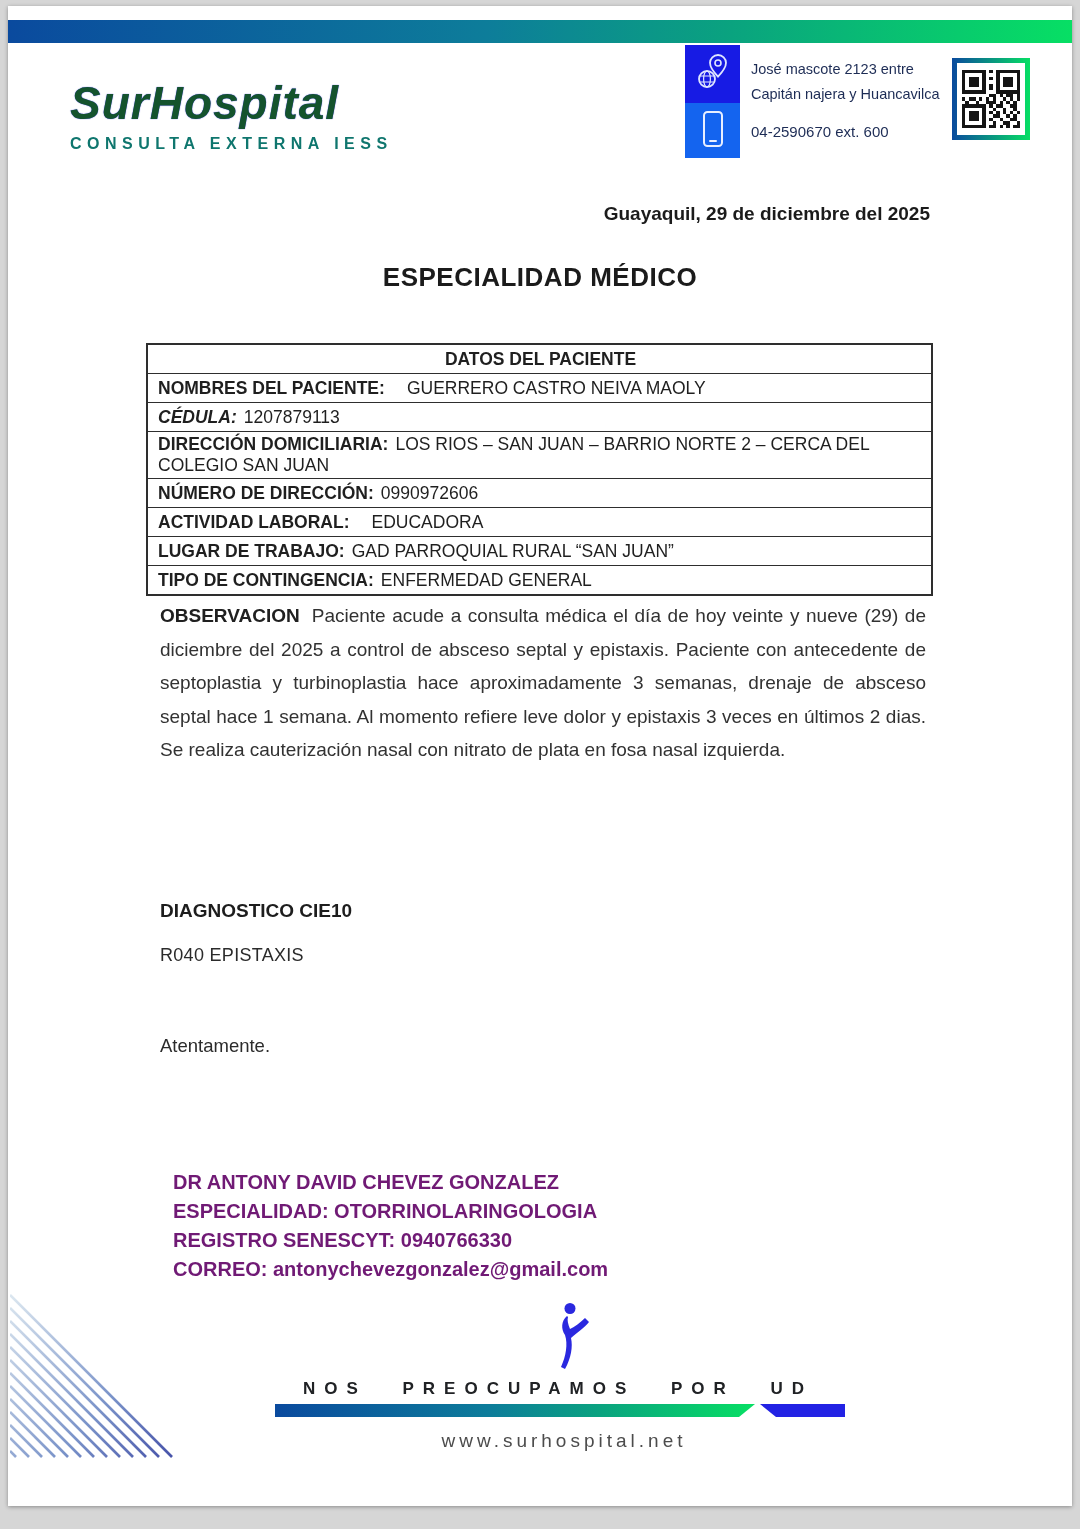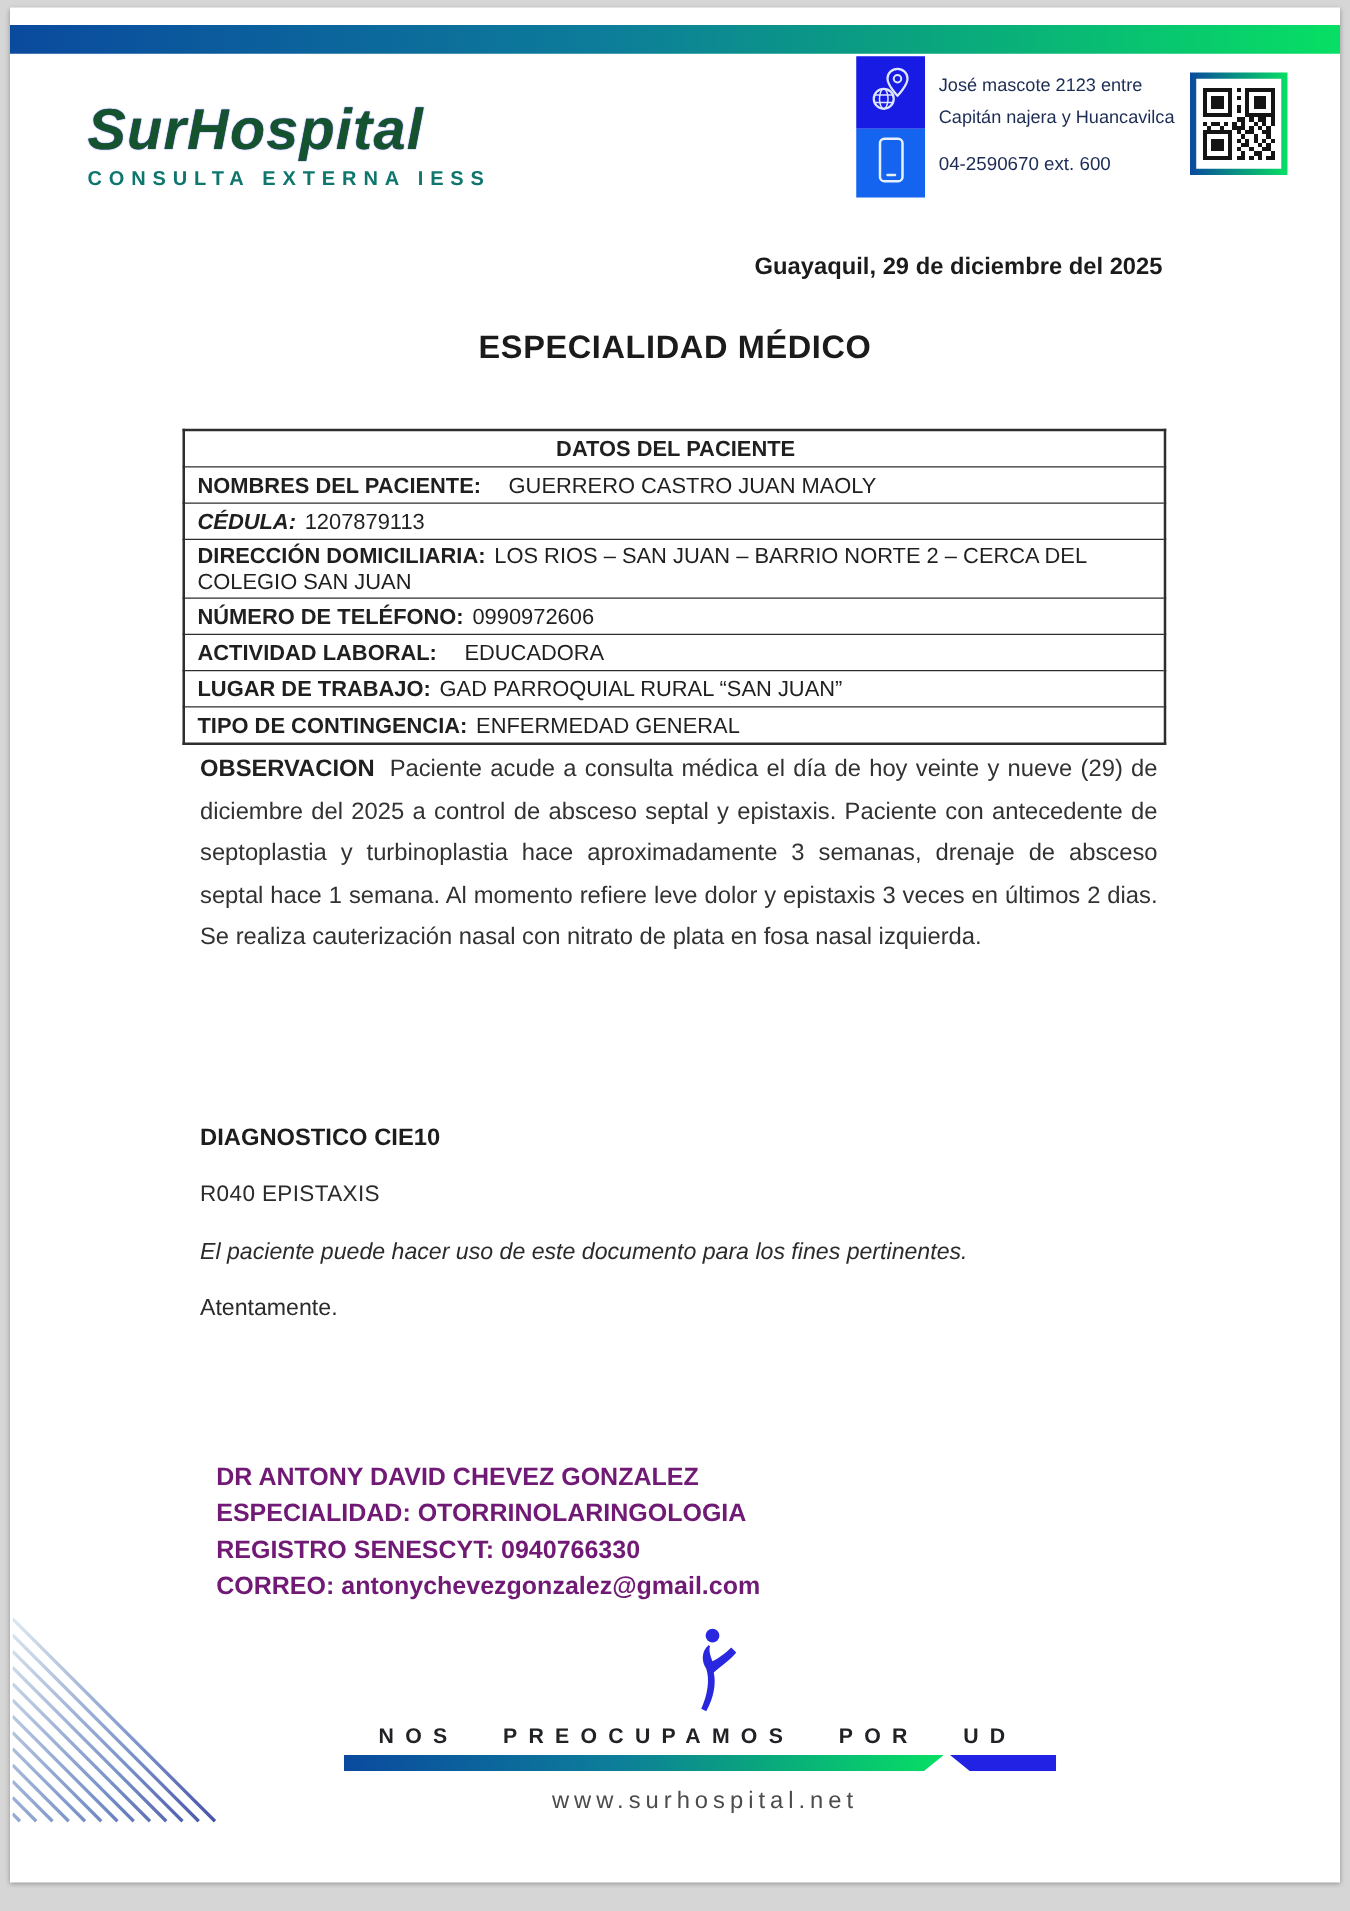--- a/index.html
+++ b/index.html
@@ -200,49 +200,48 @@
 
   <div class="date-line">Guayaquil, 29 de diciembre del 2025</div>
   <div class="doc-title">ESPECIALIDAD MÉDICO</div>
 
   <table class="patient">
     <tbody>
       <tr>
           <td class="tbl-header">DATOS DEL PACIENTE</td>
         </tr>
       <tr>
-          <td><span class="lbl">NOMBRES DEL PACIENTE:</span><span class="val val-wide">GUERRERO CASTRO JUAN MAOLY</span></td>
+          <td><span class="lbl">NOMBRES DEL PACIENTE:</span><span class="val val-wide">GUERRERO CASTRO NEIVA MAOLY</span></td>
         </tr>
       <tr>
           <td><span class="lbl-italic">CÉDULA:</span><span class="val">1207879113</span></td>
         </tr>
       <tr>
           <td><span class="lbl">DIRECCIÓN DOMICILIARIA:</span><span class="val">LOS RIOS – SAN JUAN – BARRIO NORTE 2 – CERCA DEL COLEGIO SAN JUAN</span></td>
         </tr>
       <tr>
-          <td><span class="lbl">NÚMERO DE TELÉFONO:</span><span class="val">0990972606</span></td>
+          <td><span class="lbl">NÚMERO DE DIRECCIÓN:</span><span class="val">0990972606</span></td>
         </tr>
       <tr>
           <td><span class="lbl">ACTIVIDAD LABORAL:</span><span class="val val-wide">EDUCADORA</span></td>
         </tr>
       <tr>
           <td><span class="lbl">LUGAR DE TRABAJO:</span><span class="val">GAD PARROQUIAL RURAL “SAN JUAN”</span></td>
         </tr>
       <tr>
           <td><span class="lbl">TIPO DE CONTINGENCIA:</span><span class="val">ENFERMEDAD GENERAL</span></td>
         </tr>
     </tbody>
   </table>
 
   <p class="para p-obs"><strong>OBSERVACION</strong><span>Paciente acude a consulta médica el día de hoy veinte y nueve (29) de diciembre del 2025 a control de absceso septal y epistaxis. Paciente con antecedente de septoplastia y turbinoplastia hace aproximadamente 3 semanas, drenaje de absceso septal hace 1 semana. Al momento refiere leve dolor y epistaxis 3 veces en últimos 2 dias. Se realiza cauterización nasal con nitrato de plata en fosa nasal izquierda.</span></p>
 
 
   <h3 class="h-diag">DIAGNOSTICO CIE10</h3>
   <p class="p-code">R040  EPISTAXIS</p>
-  <p class="p-note">El paciente puede hacer uso de este documento para los fines pertinentes.</p>
   <p class="p-close">Atentamente.</p>
 
   <div class="doctor">
     <div>DR ANTONY DAVID CHEVEZ GONZALEZ</div>
     <div>ESPECIALIDAD: OTORRINOLARINGOLOGIA</div>
     <div>REGISTRO SENESCYT: 0940766330</div>
     <div>CORREO: antonychevezgonzalez@gmail.com</div>
   </div>
 
   <div class="figure-wrap">

